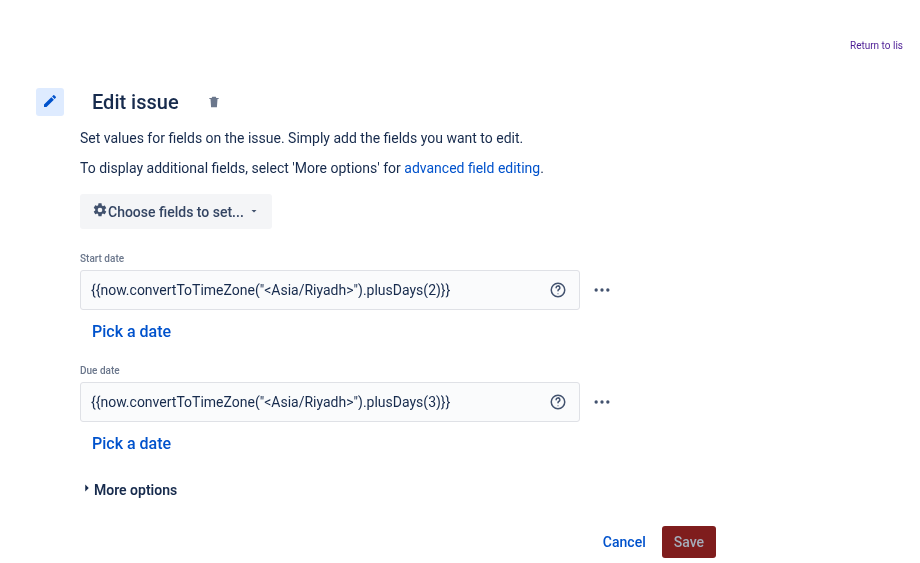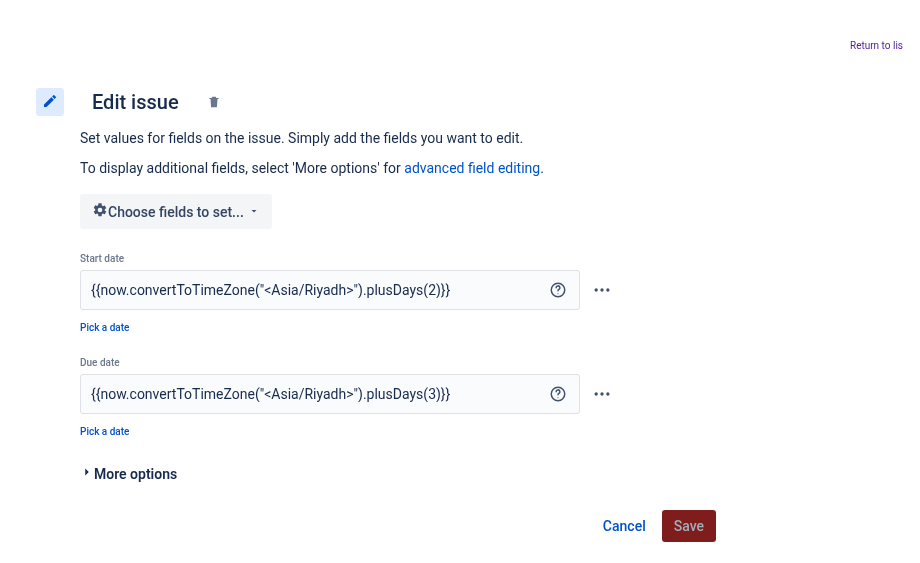--- a/index.html
+++ b/index.html
@@ -117,23 +117,24 @@
       display: flex;
       padding: 0 4px;
     }
     .more-icon {
       color: #42526E;
       cursor: pointer;
       display: flex;
     }
     .pick-link {
       margin-top: 12px;
+      margin-left: 12px;
       color: #0052CC;
       font-weight: 500;
-      font-size: 10px;
+      font-size: 16px;
       cursor: pointer;
     }
     .more-options {
       margin-top: 28px;
       display: flex;
       align-items: center;
       font-weight: 600;
       color: #172B4D;
       cursor: pointer;
     }

